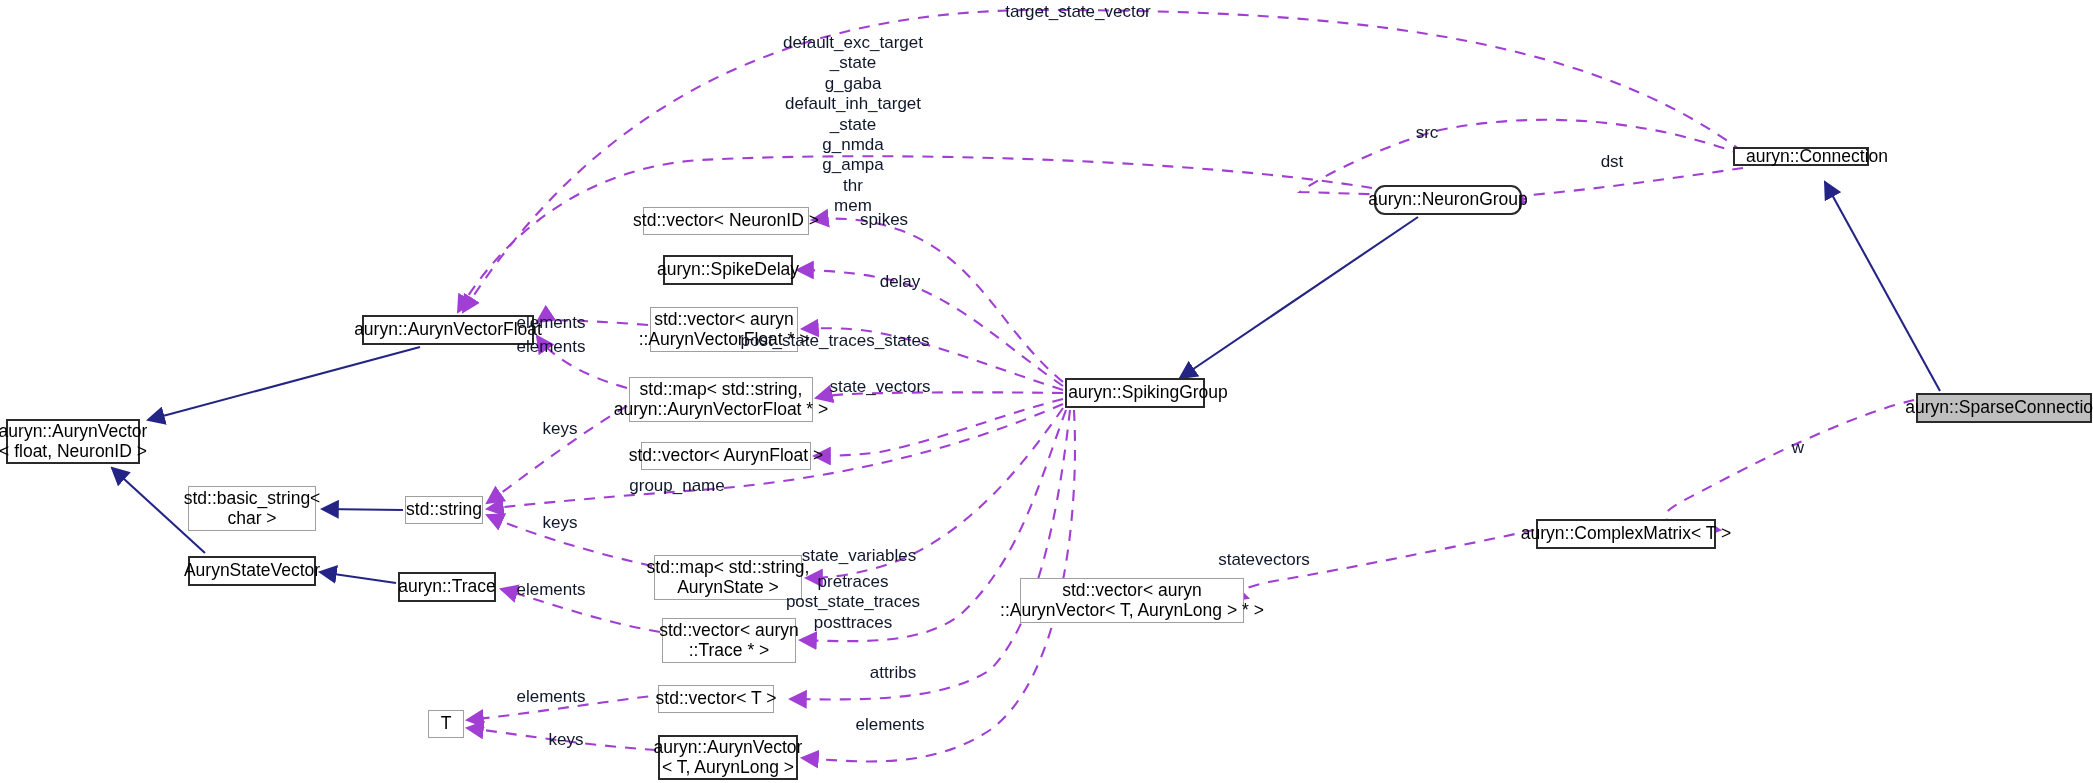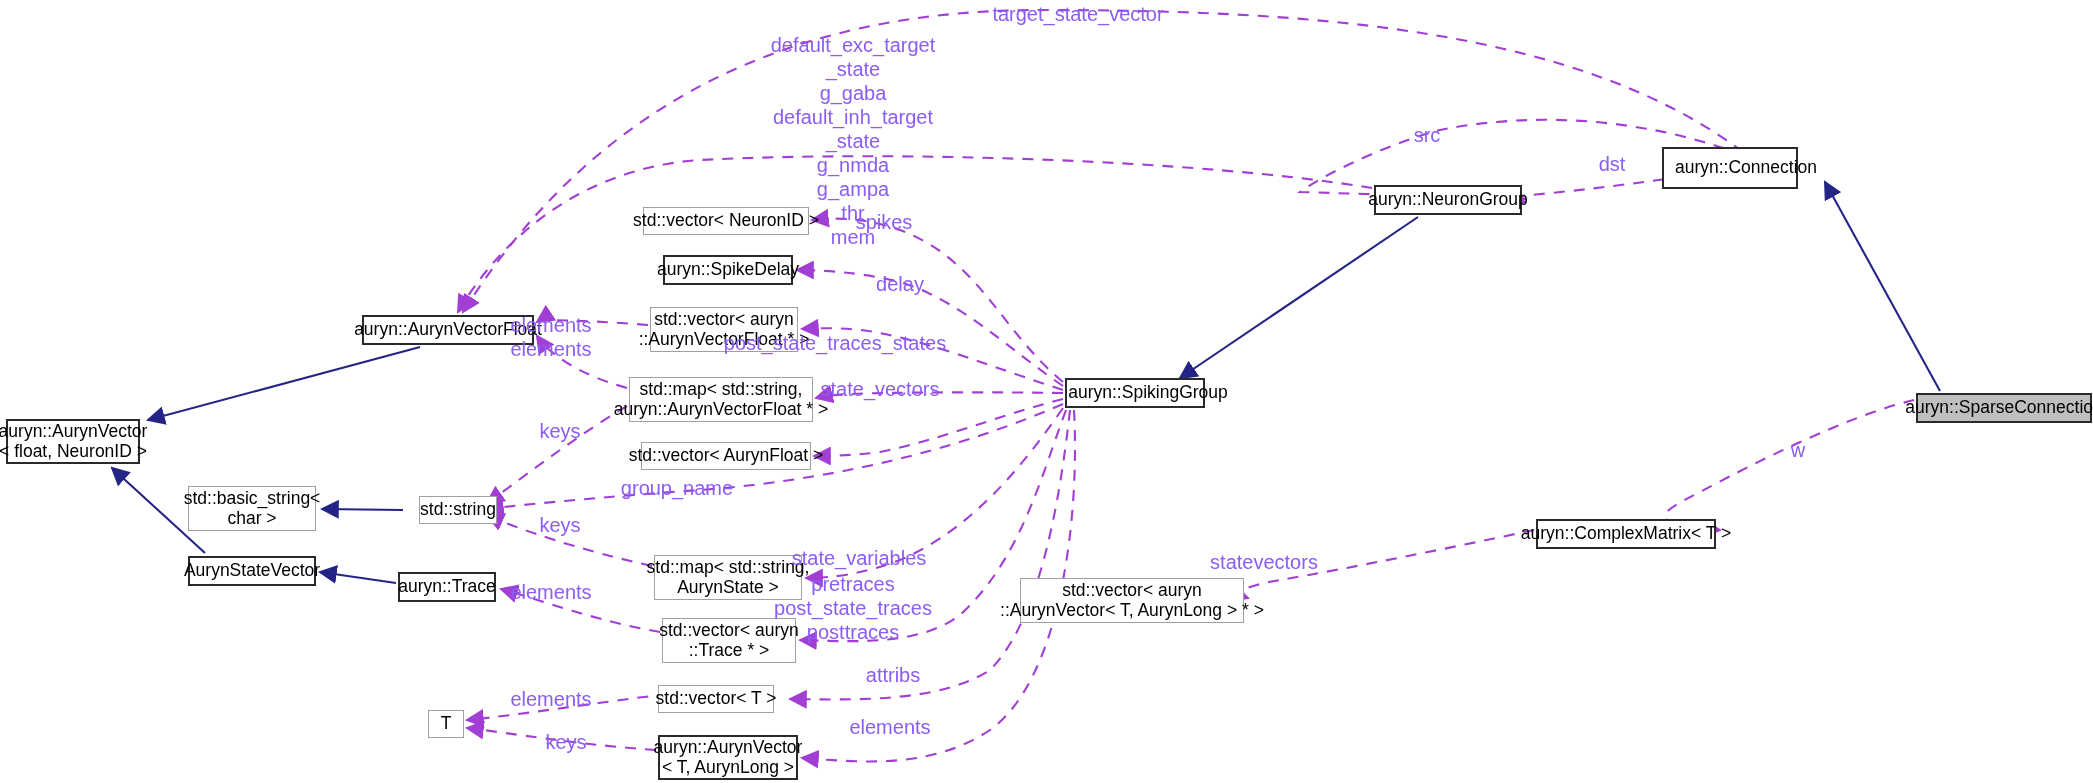--- a/index.html
+++ b/index.html
@@ -42,23 +42,23 @@
   }
   .node.thick {
     border: 2px solid #2a2a2a;
   }
   .node.current {
     border: 2px solid #2a2a2a;
     background: #bfbfbf;
   }
   .edge-label {
     position: absolute;
-    font-size: 20px;
+    font-size: 17px;
     line-height: 1.2;
-    color: #8b5cf6;
+    color: #0f172a;
     text-align: center;
     white-space: pre;
     z-index: 6;
   }
 </style>
 </head>
 <body>
 
 <div id="canvas">
 
@@ -131,30 +131,30 @@
 
       <path d="M205,553 L112,468"></path>
 
       <path d="M403,510 L322,509"></path>
 
       <path d="M396,583 L320,572"></path>
     </g>
   </svg>
 
 <div class="node current" style="left: 1916px; top: 393px; width: 176px; height: 30px;">auryn::SparseConnection</div>
-    <div class="node thick" style="left: 1662px; top: 147px; width: 136px; height: 42px; padding-left: 32px;">auryn::Connection</div>
-    <div class="node thick" style="left: 1374px; top: 185px; width: 148px; height: 30px;">auryn::NeuronGroup</div>
+    <div class="node thick" style="left: 1733px; top: 147px; width: 136px; height: 19px; padding-left: 32px;">auryn::Connection</div>
+    <div class="node thick" style="left: 1374px; top: 185px; width: 148px; height: 30px; border-radius: 11px;">auryn::NeuronGroup</div>
     <div class="node thick" style="left: 1065px; top: 378px; width: 140px; height: 30px; padding-left: 26px;">auryn::SpikingGroup</div>
     <div class="node thick" style="left: 1536px; top: 519px; width: 180px; height: 30px;">auryn::ComplexMatrix&lt; T &gt;</div>
     <div class="node thick" style="left: 362px; top: 315px; width: 172px; height: 30px;">auryn::AurynVectorFloat</div>
     <div class="node thick" style="left: 6px; top: 419px; width: 134px; height: 45px;">auryn::AurynVector
 &lt; float, NeuronID &gt;</div>
     <div class="node thin" style="left: 188px; top: 486px; width: 128px; height: 45px;">std::basic_string&lt;
 char &gt;</div>
-    <div class="node thin" style="left: 405px; top: 496px; width: 78px; height: 28px; margin-left: 14px;">std::string</div>
+    <div class="node thin" style="left: 405px; top: 496px; width: 78px; height: 28px;">std::string</div>
     <div class="node thick" style="left: 188px; top: 556px; width: 128px; height: 30px;">AurynStateVector</div>
     <div class="node thick" style="left: 398px; top: 572px; width: 98px; height: 30px;">auryn::Trace</div>
     <div class="node thin" style="left: 643px; top: 207px; width: 166px; height: 28px;">std::vector&lt; NeuronID &gt;</div>
     <div class="node thick" style="left: 663px; top: 255px; width: 130px; height: 30px;">auryn::SpikeDelay</div>
     <div class="node thin" style="left: 650px; top: 307px; width: 148px; height: 45px;">std::vector&lt; auryn
 ::AurynVectorFloat * &gt;</div>
     <div class="node thin" style="left: 629px; top: 377px; width: 184px; height: 45px;">std::map&lt; std::string,
 auryn::AurynVectorFloat * &gt;</div>
     <div class="node thin" style="left: 641px; top: 442px; width: 170px; height: 28px;">std::vector&lt; AurynFloat &gt;</div>
     <div class="node thin" style="left: 654px; top: 555px; width: 148px; height: 45px;">std::map&lt; std::string,

